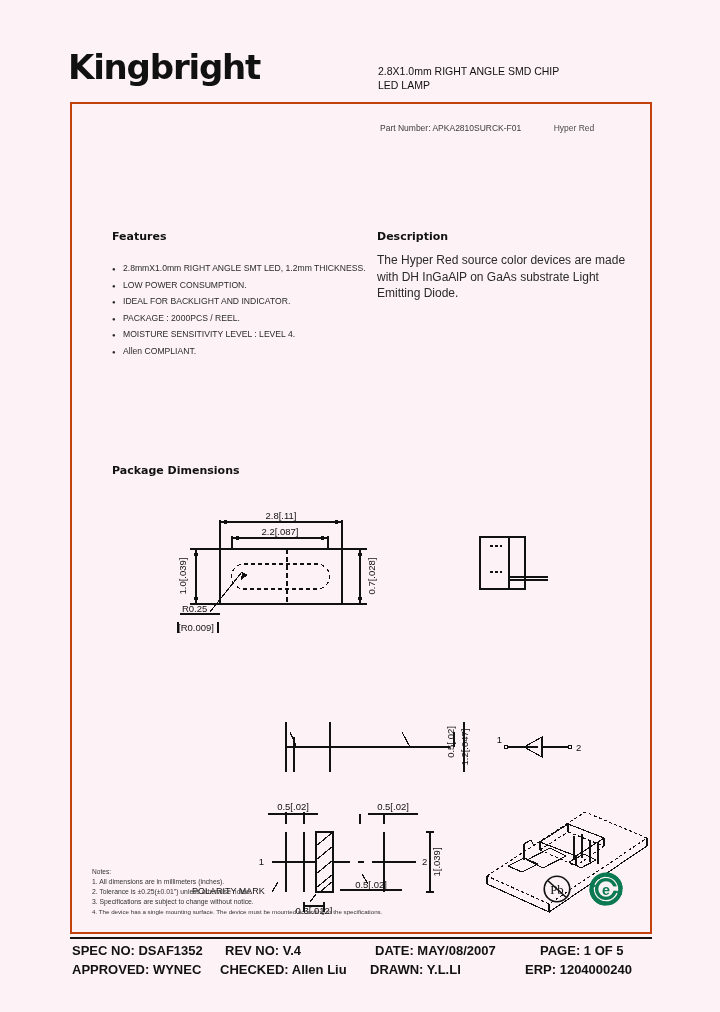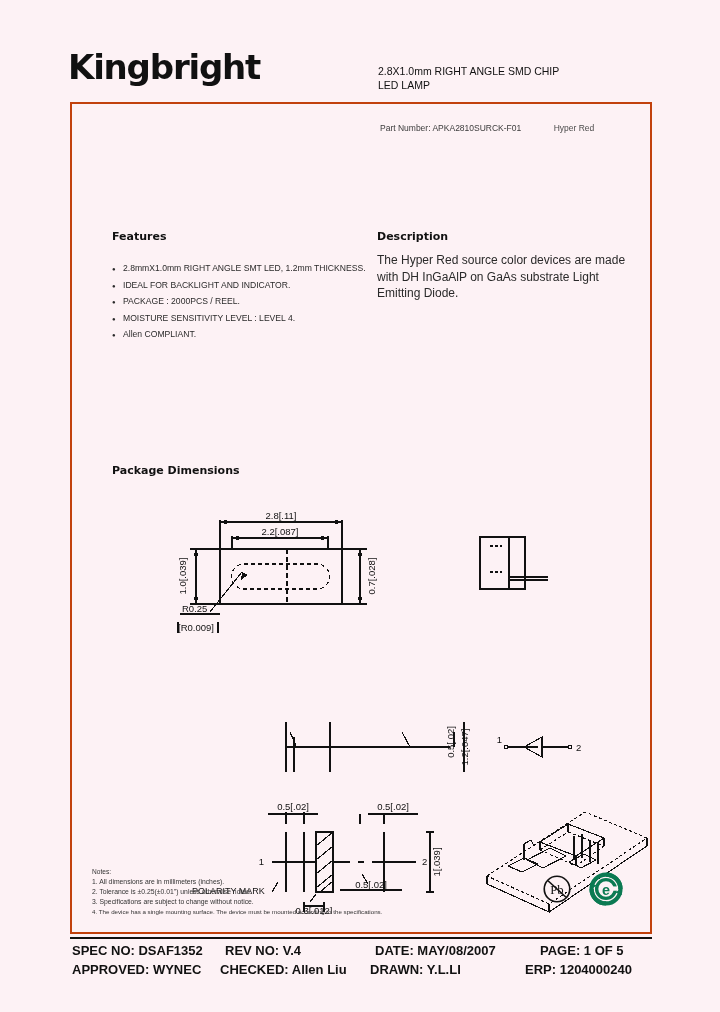--- a/index.html
+++ b/index.html
@@ -227,20 +227,21 @@
 
   <div id="part-number-row">
     <span class="pn-label">Part Number:</span>
     <span class="pn-value">APKA2810SURCK-F01</span>
     <span class="pn-color">Hyper Red</span>
   </div>
 
   <div id="features-block">
     <div class="section-heading">Features</div>
     <div class="feature-item">2.8mmX1.0mm RIGHT ANGLE SMT LED, 1.2mm THICKNESS.</div>
+    <div class="feature-item">LOW POWER CONSUMPTION.</div>
     <div class="feature-item">IDEAL FOR BACKLIGHT AND INDICATOR.</div>
     <div class="feature-item">PACKAGE : 2000PCS / REEL.</div>
     <div class="feature-item">MOISTURE SENSITIVITY LEVEL : LEVEL 4.</div>
     <div class="feature-item">Allen COMPLIANT.</div>
   </div>
 
   <div id="description-block">
     <div class="section-heading">Description</div>
     <div id="description-text">The Hyper Red source color devices are made with DH InGaAlP on GaAs substrate Light Emitting Diode.</div>
   </div>

